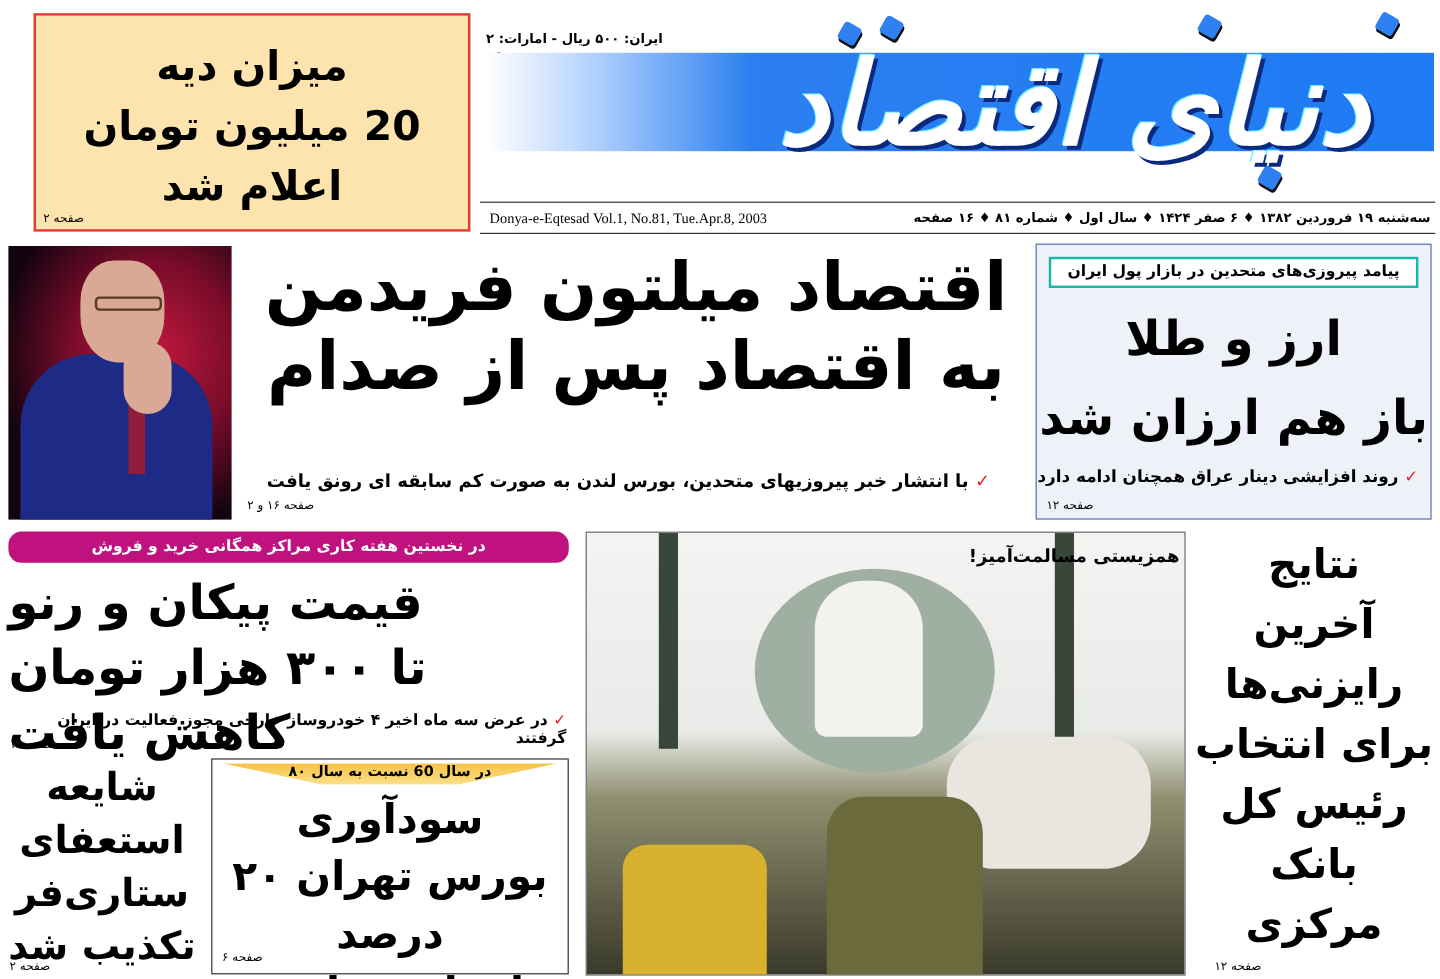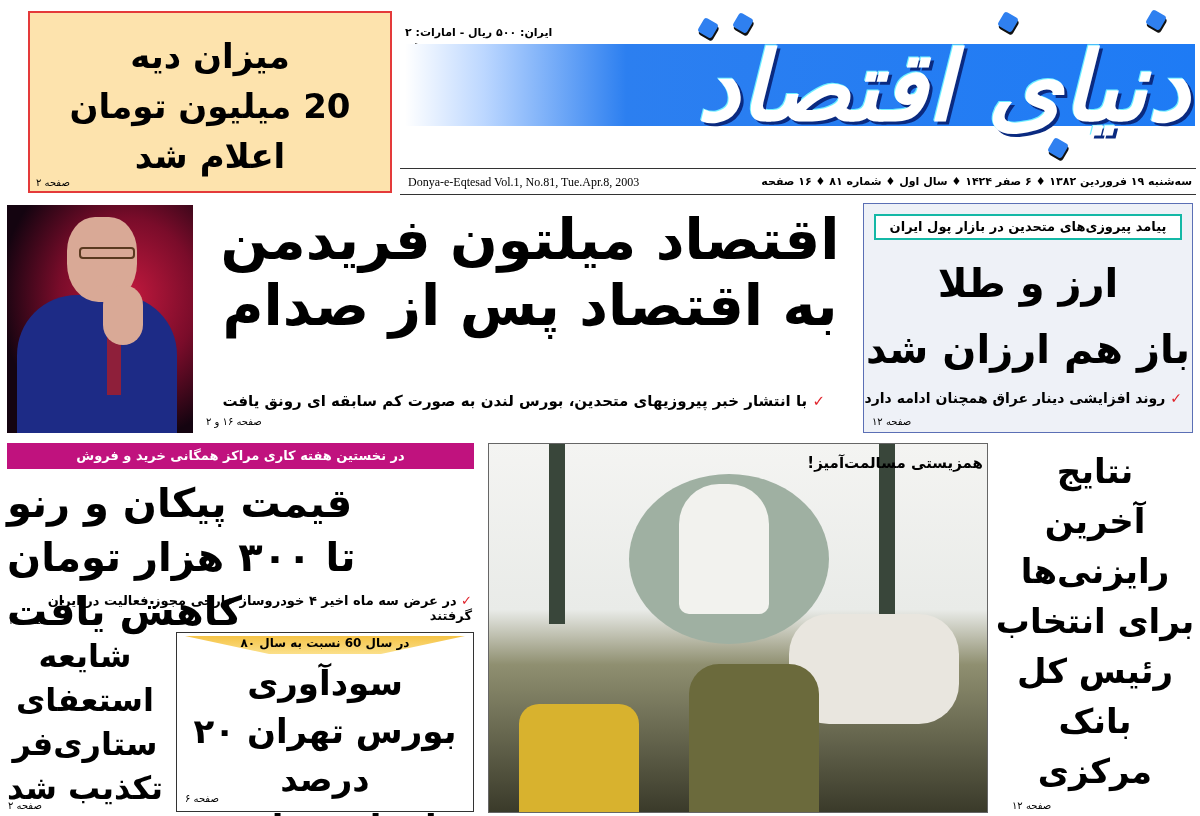--- a/index.html
+++ b/index.html
@@ -8,21 +8,21 @@
   .abs { position: absolute; }
 
   
   #diyeh-box { left: 28px; top: 11px; width: 364px; height: 182px; background: #fde3ad; border: 2px solid #e43a3a; }
   #diyeh-box .head { position: absolute; left: 0; right: 0; top: 18px; font-size: 34px; line-height: 50px; font-weight: bold; direction: rtl; text-align: center; }
   .page-ref { font-size: 10px; direction: rtl; }
 
   #price-line { left: 405px; top: 26px; width: 150px; font-size: 11px; font-weight: bold; direction: rtl; text-align: left; }
   #logo-band { left: 405px; top: 44px; width: 790px; height: 82px;
     background: linear-gradient(to right, #ffffff 0%, #bcd7ff 10%, #2c7ff0 28%, #1e7bf5 100%); }
-  #logo-text { left: 600px; top: 12px; width: 590px; height: 150px; font-family: "DejaVu Serif", serif; font-size: 96px; font-weight: bold; color: #ffffff; direction: rtl; line-height: 150px;
+  #logo-text { left: 600px; top: 12px; width: 590px; height: 150px; font-family: "DejaVu Serif", serif; font-size: 96px; font-weight: bold; color: #ffffff; direction: rtl; text-align: center; line-height: 150px;
     text-shadow: 3px 3px 0 #0a2a80, -1px -1px 0 #6ff0ff; font-style: italic; letter-spacing: 2px; }
   .dot { position: absolute; width: 16px; height: 16px; background: #2f80f0; transform: rotate(30deg); border-radius: 3px; box-shadow: 2px 2px 0 #111; }
 
   #dateline { left: 400px; top: 168px; width: 796px; height: 27px; border-top: 1px solid #333; border-bottom: 1px solid #333; font-size: 11px; }
   #dateline .en { position: absolute; left: 8px; top: 6px; font-family: "Liberation Serif", serif; font-size: 12px; }
   #dateline .fa { position: absolute; right: 4px; top: 6px; direction: rtl; font-weight: bold; }
 
   
   #friedman-photo { left: 7px; top: 205px; width: 186px; height: 228px; background: radial-gradient(ellipse at 65% 40%, #c2193e 0%, #7a0c2a 40%, #140410 75%); overflow: hidden; }
   #friedman-photo .suit { position: absolute; left: 10px; top: 90px; width: 160px; height: 150px; background: #1d2b86; border-radius: 60px 60px 0 0; }
@@ -36,21 +36,21 @@
   .check { color: #e0222a; font-weight: bold; }
   #friedman-page { left: 206px; top: 416px; font-size: 10px; direction: rtl; }
 
   #currency-box { left: 863px; top: 203px; width: 330px; height: 230px; background: #eef1f7; border: 1px solid #5b6fb5; }
   #currency-box .kicker { position: absolute; left: 10px; right: 10px; top: 10px; height: 26px; border: 2px solid #14b8a6; background: #fff; font-size: 13px; font-weight: bold; direction: rtl; text-align: center; line-height: 22px; }
   #currency-box .head { position: absolute; left: 0; right: 0; top: 46px; font-size: 40px; line-height: 66px; font-weight: bold; direction: rtl; text-align: center; }
   #currency-box .sub { position: absolute; right: 10px; top: 186px; font-size: 14px; font-weight: bold; direction: rtl; }
   #currency-box .pg { position: absolute; left: 8px; top: 212px; }
 
   
-  #cars-kicker { left: 7px; top: 443px; width: 467px; height: 26px; background: #c0127e; color: #fff; font-size: 13px; font-weight: bold; direction: rtl; text-align: center; line-height: 26px; }
+  #cars-kicker { left: 7px; top: 443px; width: 467px; height: 26px; background: #c0127e; color: #fff; font-size: 13px; font-weight: bold; direction: rtl; text-align: center; line-height: 26px; border-radius: 11px; }
   #cars-headline { left: 7px; top: 476px; width: 467px; font-size: 40px; line-height: 54px; font-weight: bold; direction: rtl; text-align: left; }
   #cars-sub { left: 10px; top: 593px; width: 462px; font-size: 13px; font-weight: bold; direction: rtl; }
   #cars-page { left: 8px; top: 615px; }
 
   #rumor-headline { left: 5px; top: 634px; width: 160px; font-size: 32px; line-height: 44px; font-weight: bold; direction: rtl; text-align: center; }
   #rumor-page { left: 8px; top: 800px; }
 
   #bourse-box { left: 176px; top: 632px; width: 298px; height: 180px; border: 1px solid #333; }
   #bourse-box .kicker-band { position: absolute; left: 8px; right: 8px; top: 3px; height: 18px; background: linear-gradient(to bottom, #f5c346, #fbe08a); clip-path: polygon(0 0, 100% 0, 70% 100%, 30% 100%); }
   #bourse-box .kicker { position: absolute; left: 0; right: 0; top: 3px; font-size: 12px; font-weight: bold; direction: rtl; text-align: center; }

